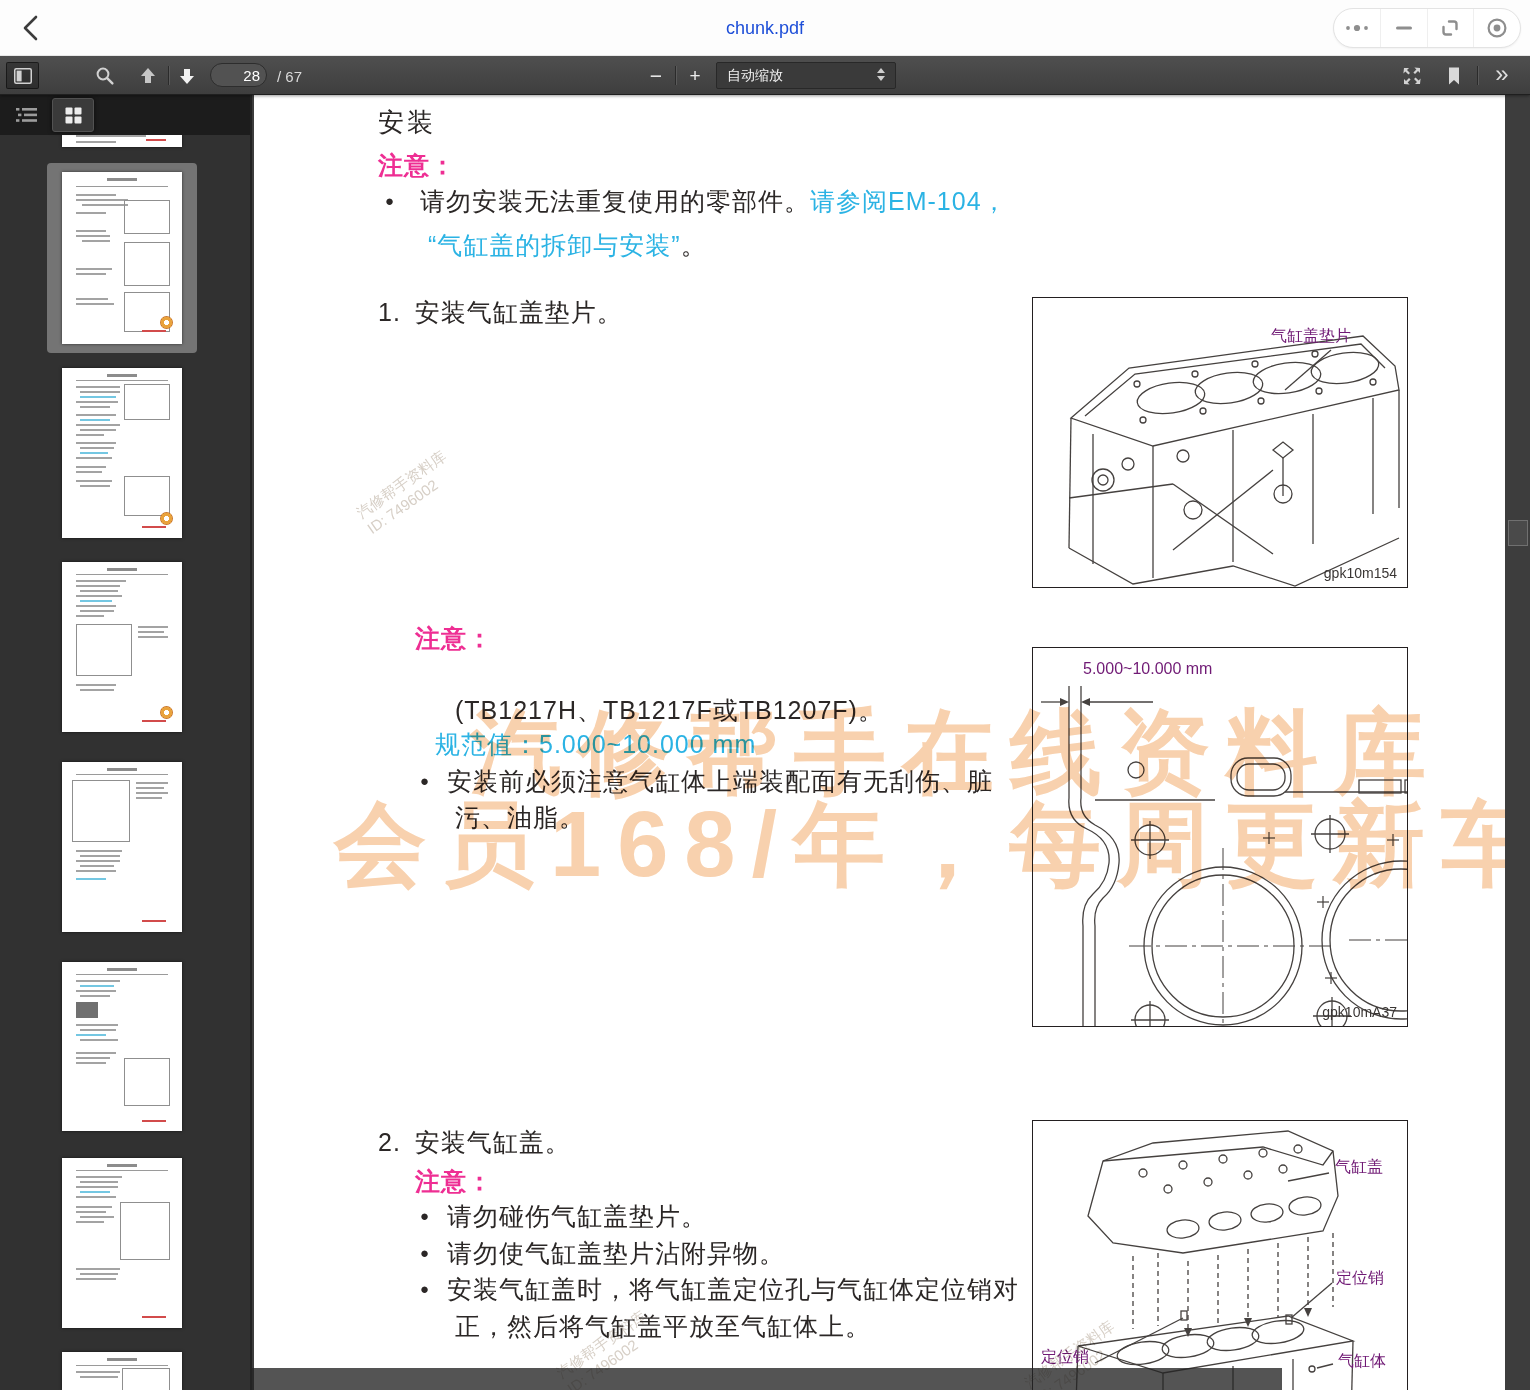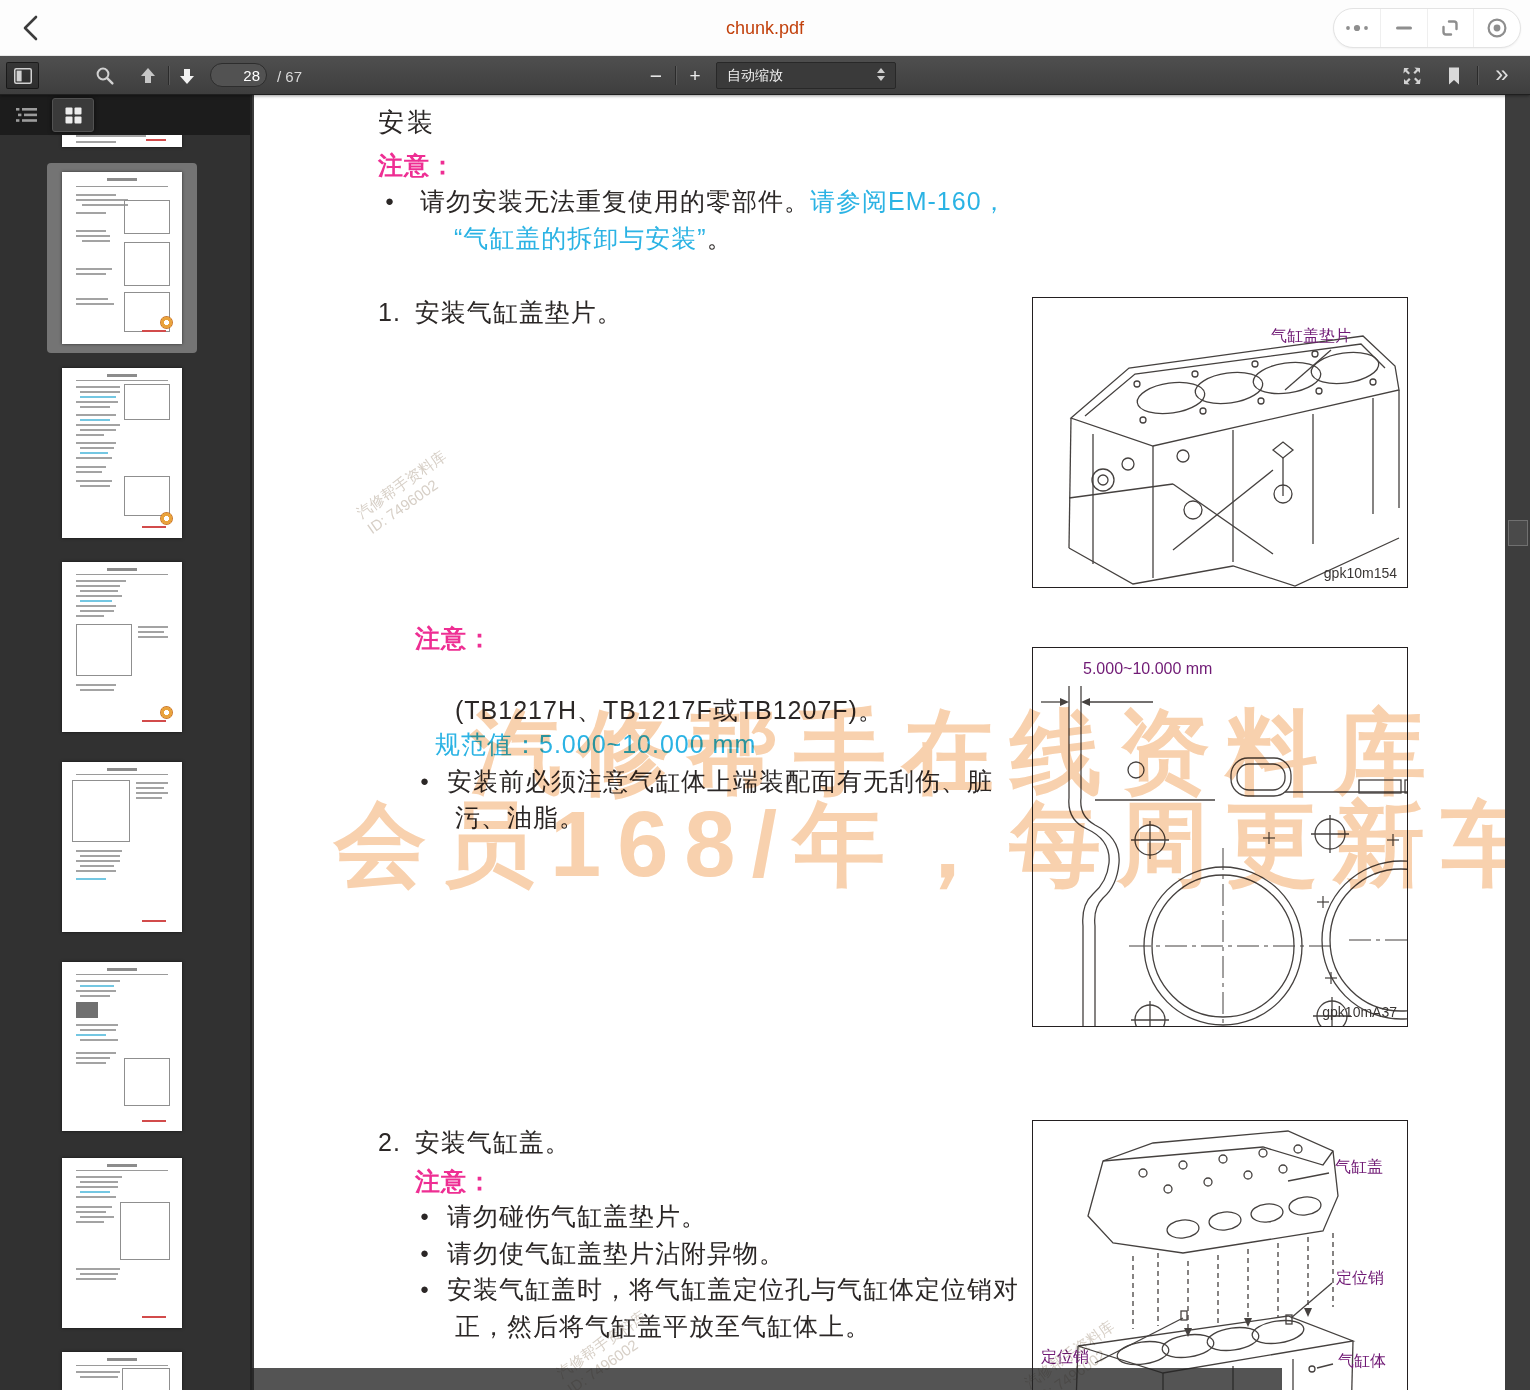--- a/index.html
+++ b/index.html
@@ -7,21 +7,21 @@
   body { position:relative; overflow:hidden; background:#3d3d3d;
          font-family:"Liberation Sans", sans-serif; }
 
   
   .titlebar { position:absolute; left:0; top:0; width:1530px; height:56px;
               background:#fdfdfd; border-bottom:1px solid #e8e8e8; z-index:100; }
   .back-btn { position:absolute; left:14px; top:13px; width:34px; height:30px;
               display:flex; align-items:center; justify-content:center; cursor:pointer; }
   .tb-title { position:absolute; left:0; right:0; top:0; height:56px;
               display:flex; align-items:center; justify-content:center;
-              font-size:18px; color:#c2410c; }
+              font-size:18px; color:#1d4ed8; }
   .ctrl-pill { position:absolute; right:9px; top:8px; width:188px; height:40px;
                background:#fff; border:1px solid #e3e3e3; border-radius:21px;
                box-shadow:0 1px 2px rgba(0,0,0,.05);
                display:flex; align-items:stretch; overflow:hidden; }
   .pill-sec { flex:1; display:flex; align-items:center; justify-content:center; }
   .pill-sec + .pill-sec { border-left:1px solid #efefef; }
 
   
   .toolbar { position:absolute; left:0; top:56px; width:1530px; height:39px;
              background:linear-gradient(#4f4f4f,#3e3e3e);
@@ -402,23 +402,23 @@
   </aside>
   <div class="sidebar-divider"></div>
 
   <main class="viewer">
     <div class="pdf-page">
 
       <div class="pl heading" style="left:124px; top:10px;">安装</div>
 
       <div class="pl pink" style="left:124px; top:54px;">注意：</div>
       <div class="pl dot" style="left:131px; top:90px;">
-        <span>请勿安装无法重复使用的零部件。</span><span class="cyan">请参阅EM-160，</span>
-      </div>
-      <div class="pl" style="left:174px; top:127px;margin-left:26px;">
+        <span>请勿安装无法重复使用的零部件。</span><span class="cyan">请参阅EM-104，</span>
+      </div>
+      <div class="pl" style="left:174px; top:134px;">
         <span class="cyan">“气缸盖的拆卸与安装”</span><span>。</span>
       </div>
 
       <div class="pl" style="left:124px; top:201px;">
         <span class="stepnum">1.</span><span>安装气缸盖垫片。</span>
       </div>
 
       <div class="pl pink" style="left:161px; top:527px;">注意：</div>
       <div class="pl" style="left:201px; top:599px;">(TB1217H、TB1217F或TB1207F)。</div>
       <div class="pl cyan" style="left:181px; top:633px;">规范值：5.000~10.000 mm</div>

